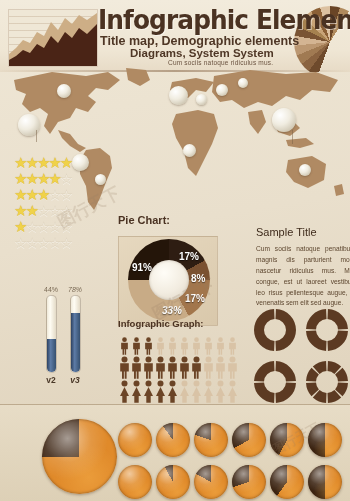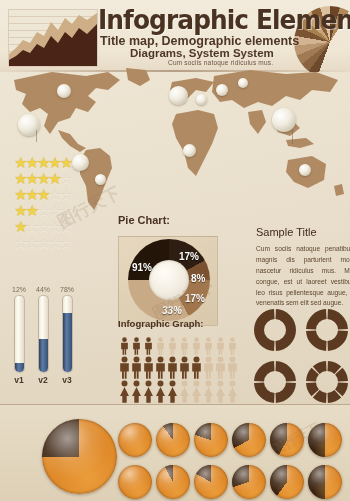--- a/index.html
+++ b/index.html
@@ -201,35 +201,28 @@
       <div class="pie-pct" style="left:13px;top:25px;">91%</div>
     </div>
   </div>
 
   <div id="sample">
     <div id="sample-title">Sample Title</div>
     <div id="sample-body">Cum sociis natoque penatibus et magnis dis parturient montes, nascetur ridiculus mus. Mauris congue, est ut laoreet vestibulum, leo risus pellentesque augue, eget venenatis sem elit sed augue.</div>
   </div>
 
   <div id="gauges">
-      <div class="gauge" style="left: 0px;">
-        <div class="pct">12%</div>
-        <div class="tube">
-          <div class="fill" style="height: 12%;"></div>
-        </div>
-        <div class="name">v1</div>
-      </div>
-      <div class="gauge" style="left: 24px;">
+      <div class="gauge" style="left: 32px;">
         <div class="pct">44%</div>
         <div class="tube">
           <div class="fill" style="height: 44%;"></div>
         </div>
         <div class="name">v2</div>
       </div>
-      <div class="gauge" style="left: 48px;">
+      <div class="gauge" style="left: 56px; font-style: italic;">
         <div class="pct">78%</div>
         <div class="tube">
           <div class="fill" style="height: 78%;"></div>
         </div>
         <div class="name">v3</div>
       </div>
     </div>
 
   <div id="pop">
     <div id="pop-label">Infographic Graph:</div>

